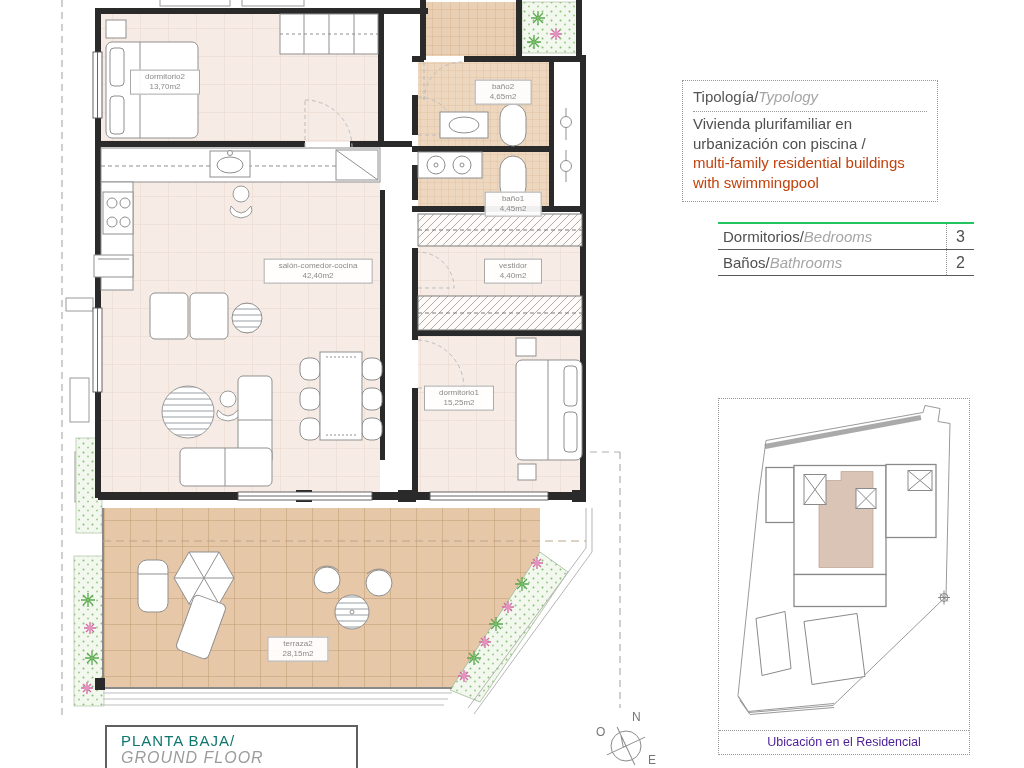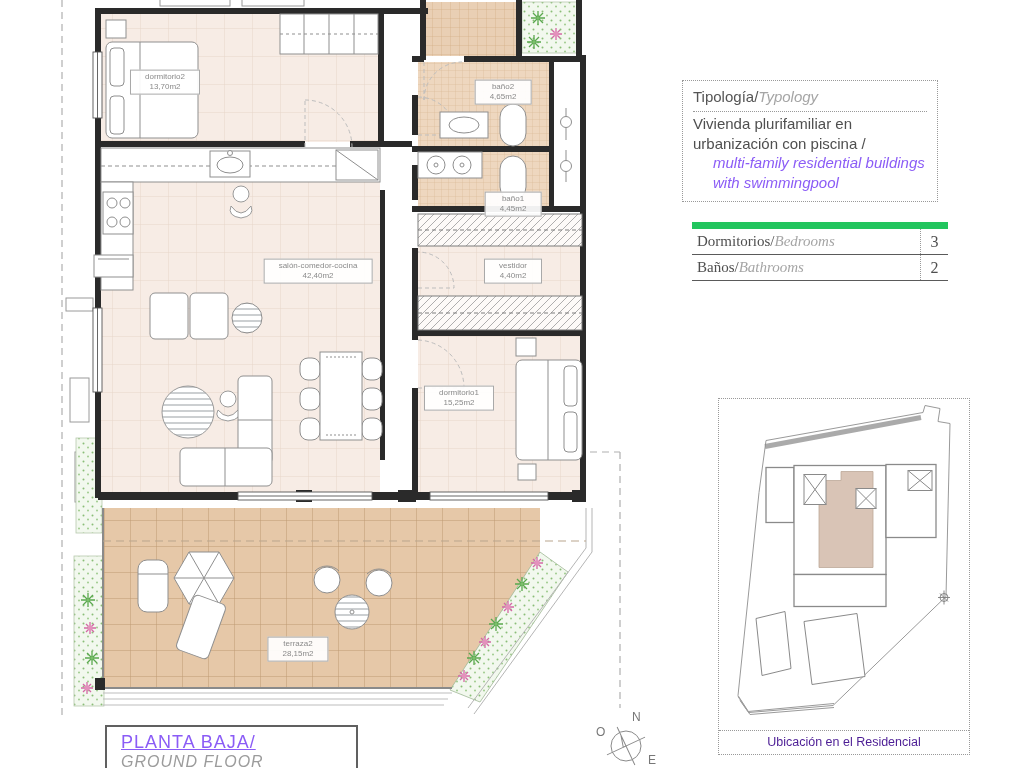--- a/index.html
+++ b/index.html
@@ -10,35 +10,35 @@
   .room-label{position:absolute;transform:translate(-50%,-50%);
       background:rgba(255,255,255,.93);border:1px solid #a9a9a9;color:#8a8a8a;
       font-size:8px;line-height:1.3;padding:1px 14px;text-align:center;white-space:nowrap;}
   .room-label .ln{display:block;}
   
   .typology-box{position:absolute;left:682px;top:80px;width:256px;
       border:1px dotted #999;padding:7px 10px 9px 10px;font-size:15px;color:#555;box-sizing:border-box;}
   .typology-head{border-bottom:1px dotted #999;padding-bottom:6px;margin-bottom:2px;}
   .it{font-style:italic;color:#a5a5a5;}
   .typ-es{color:#4f4f4f;line-height:1.3;}
-  .typ-en{font-style:italic;color:#8b5cf6;line-height:1.3;margin-left:20px;}
-  .stats-table{position:absolute;left:692px;top:222px;width:256px;box-sizing:border-box;
-      border-top:7px solid #22c55e;font-size:15px;color:#4f4f4f;font-family:Liberation Serif, serif;}
+  .typ-en{color:#c2410c;line-height:1.3;}
+  .stats-table{position:absolute;left:718px;top:222px;width:256px;box-sizing:border-box;
+      border-top:2px solid #22c55e;font-size:15px;color:#4f4f4f;}
   .stats-row{display:flex;align-items:center;height:25px;border-bottom:1px solid #5a5a5a;}
   .stats-label{flex:1;padding-left:5px;}
   .stats-value{width:27px;align-self:stretch;display:flex;align-items:center;justify-content:center;
       border-left:1px dotted #999;font-size:16px;}
   .sitemap-box{position:absolute;left:718px;top:398px;width:252px;height:357px;
       border:1px dotted #999;box-sizing:border-box;display:flex;flex-direction:column;background:#fff;}
   .sitemap-canvas{flex:1;}
   .sitemap-caption{border-top:1px dotted #999;text-align:center;font-size:12.5px;color:#4c1d95;
       padding:4px 0 5px 0;}
   .plan-title-box{position:absolute;left:105px;top:725px;width:253px;height:56px;
       border:2px solid #606060;background:#fff;box-sizing:border-box;padding:5px 0 0 14px;}
-  .plan-title-es{font-size:18px;color:#8b5cf6;letter-spacing:1px;text-decoration:underline;}
+  .plan-title-es{font-size:15px;color:#0f766e;letter-spacing:1px;}
   .plan-title-en{font-size:16px;color:#9c9c9c;font-style:italic;letter-spacing:1px;}
   .compass-wrap{position:absolute;left:592px;top:704px;}
 </style>
 </head>
 <body>
 
 <div class="stage">
 
   <svg id="plan-layer" width="1024" height="768" viewBox="0 0 1024 768">
     <defs>

